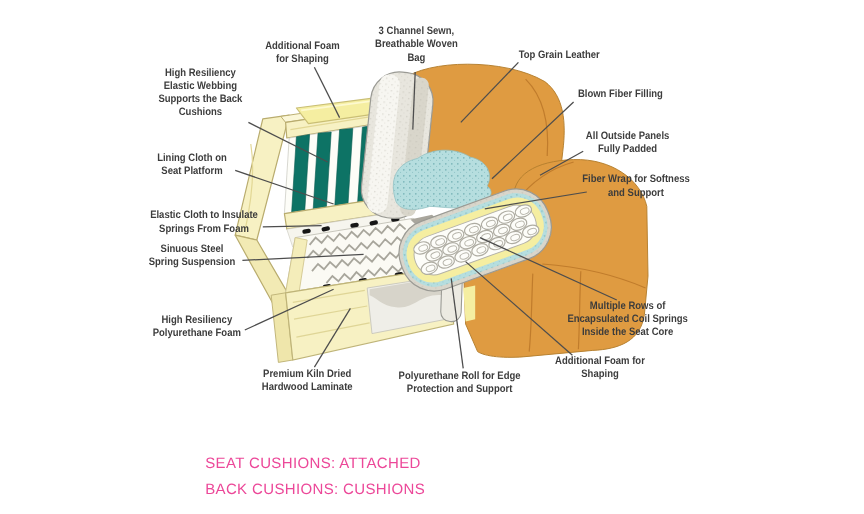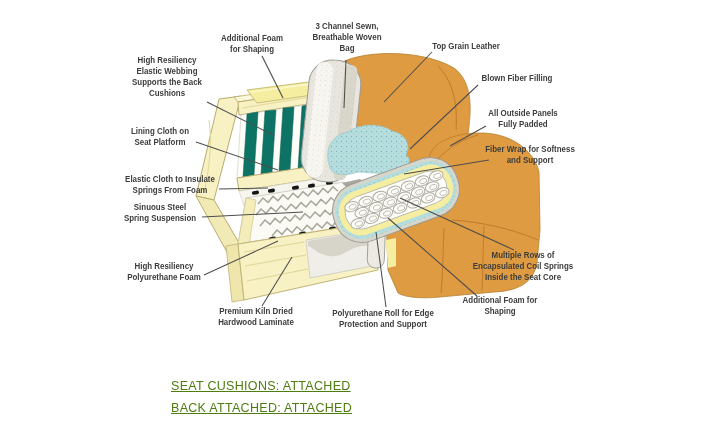--- a/index.html
+++ b/index.html
@@ -3,21 +3,21 @@
 <meta charset="utf-8">
 <style>
   html,body{margin:0;padding:0;background:#fff;}
   .stage{position:relative;width:720px;height:428px;background:#ffffff;overflow:hidden;
          font-family:"Liberation Sans", sans-serif;}
   .stage svg{position:absolute;left:0;top:0;}
   .callout{position:absolute;transform:translate(-50%,-50%) scaleX(.88);
            font:bold 9px/11px "Liberation Sans", sans-serif;color:#3c3c3c;
            text-align:center;white-space:pre-line;}
   .footer-line{position:absolute;left:171px;font:12.5px/16px "Liberation Sans", sans-serif;
-           color:#4d7c0f;letter-spacing:.3px;text-decoration:underline;}
+           color:#ec4899;letter-spacing:.3px;}
 </style>
 </head>
 <body>
 
 <div class="stage">
 
 <svg width="720" height="428" viewBox="0 0 720 428">
   <defs>
     <pattern id="dotB" width="5" height="5" patternUnits="userSpaceOnUse">
       <circle cx="1.5" cy="1.5" r="0.7" fill="#79b4b8"></circle>
@@ -192,15 +192,15 @@
 <div class="callout" style="left:500px;top:306px">Additional Foam for
 Shaping</div>
 <div class="callout" style="left:164px;top:272px">High Resiliency
 Polyurethane Foam</div>
 <div class="callout" style="left:256px;top:317px">Premium Kiln Dried
 Hardwood Laminate</div>
 <div class="callout" style="left:383px;top:319px">Polyurethane Roll for Edge
 Protection and Support</div>
 
 <div class="footer-line" style="top:378px">SEAT CUSHIONS: ATTACHED</div>
-<div class="footer-line" style="top:400px">BACK ATTACHED: ATTACHED</div>
+<div class="footer-line" style="top:400px">BACK CUSHIONS: CUSHIONS</div>
 
 </div>
 
 </body></html>

